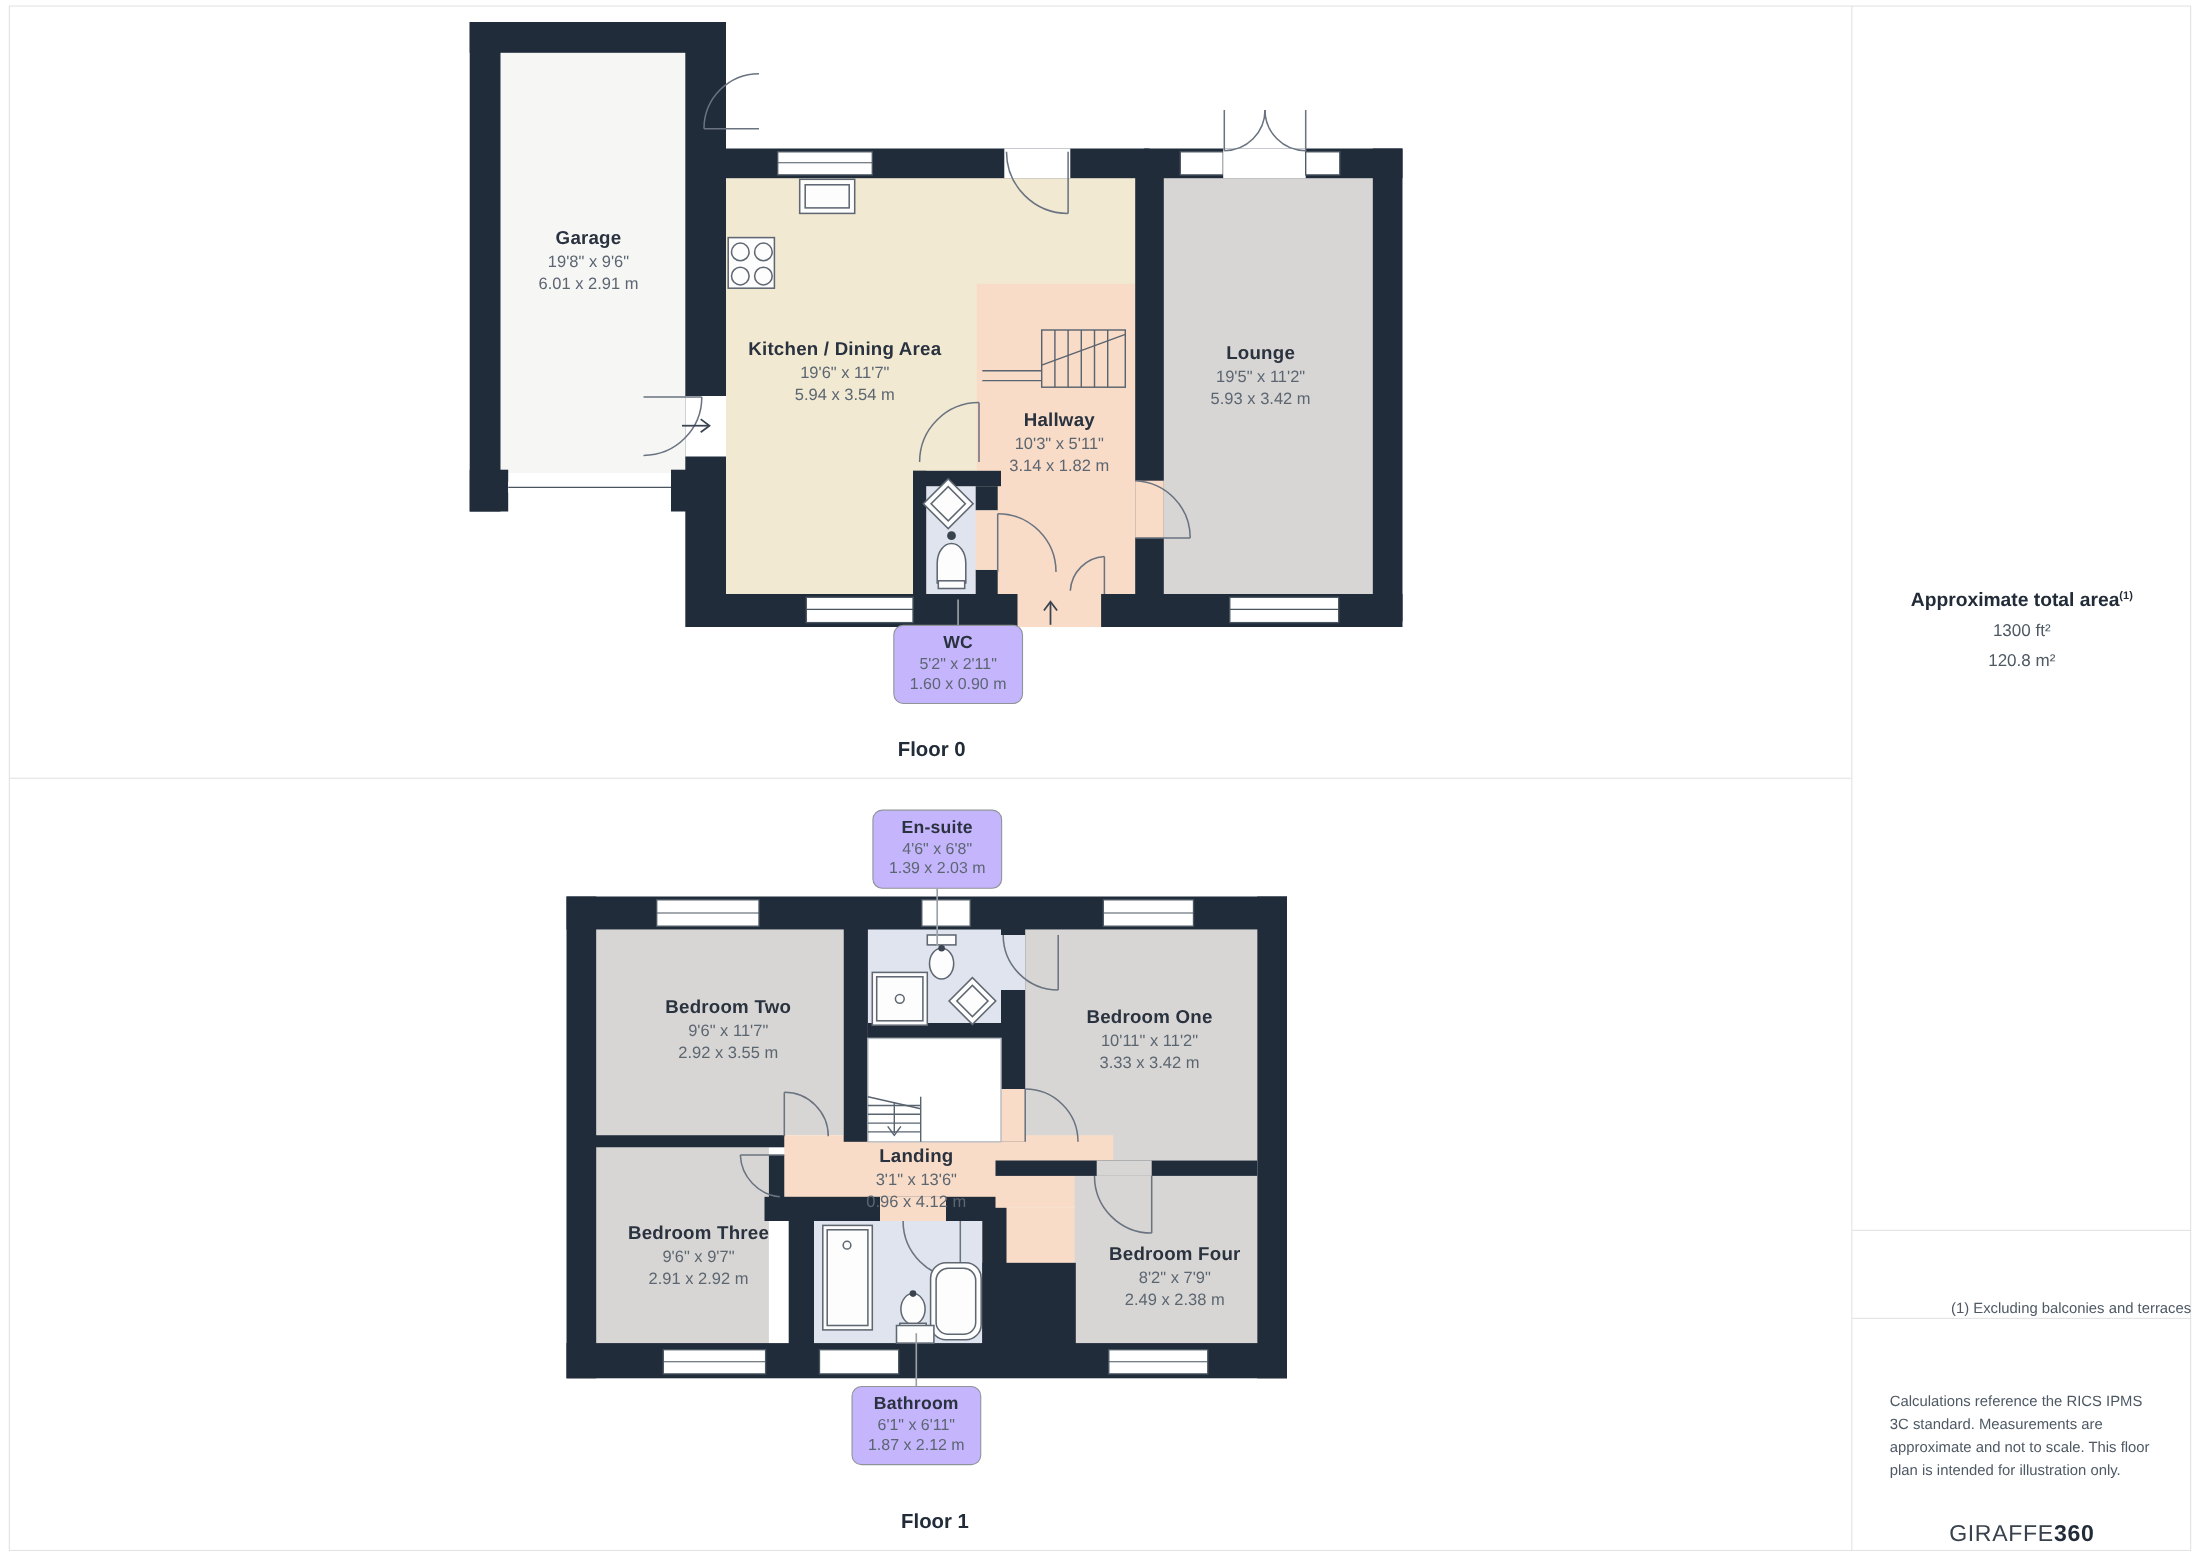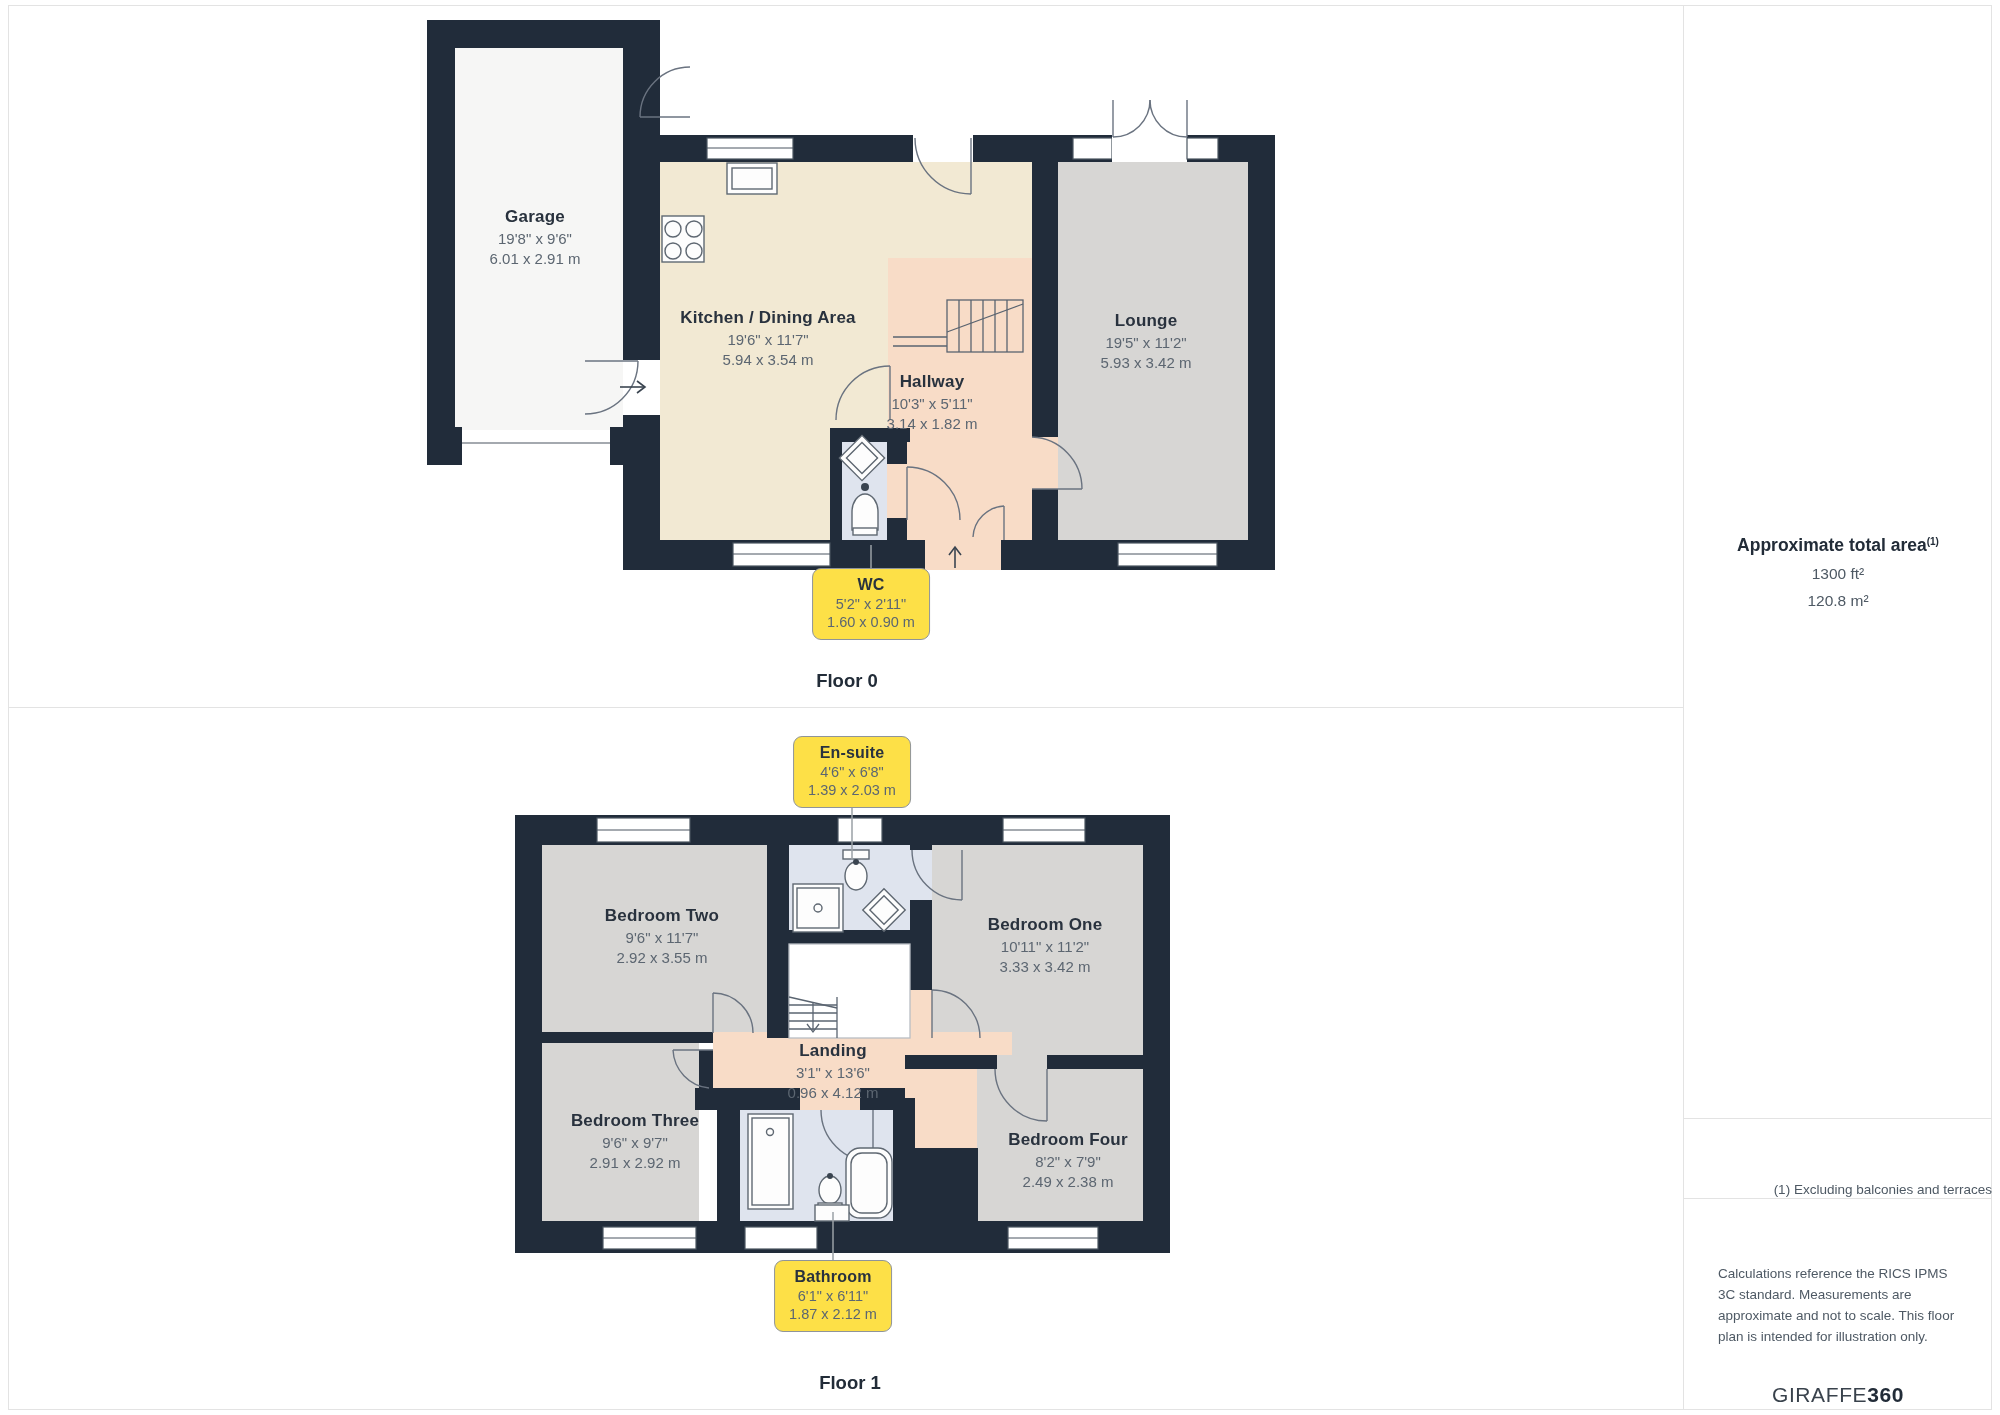--- a/index.html
+++ b/index.html
@@ -7,21 +7,21 @@
   .canvas{position:relative;width:2000px;height:1415px;background:#fff;overflow:hidden;}
   .frame{position:absolute;left:8px;top:5px;width:1984px;height:1405px;border:1px solid #e3e3e3;box-sizing:border-box;}
   .vdiv{position:absolute;left:1683px;top:5px;width:1px;height:1405px;background:#e3e3e3;}
   .hdiv-floors{position:absolute;left:8px;top:707px;width:1675px;height:1px;background:#e3e3e3;}
   .hdiv-r1{position:absolute;left:1684px;top:1118px;width:308px;height:1px;background:#e3e3e3;}
   .hdiv-r2{position:absolute;left:1684px;top:1198px;width:308px;height:1px;background:#e3e3e3;}
   svg.plan{position:absolute;left:0;}
   .room-label{position:absolute;transform:translate(-50%,-50%);text-align:center;white-space:nowrap;pointer-events:none;}
   .room-name{font-size:17px;font-weight:700;color:#29323e;letter-spacing:.2px;}
   .room-dim{font-size:15px;color:#5c6671;margin-top:3px;}
-  .callout{position:absolute;transform:translate(-50%,-50%);background:#fde047;border:1.5px solid #8f9499;border-radius:9px;padding:7px 14px 9px;text-align:center;white-space:nowrap;}
+  .callout{position:absolute;transform:translate(-50%,-50%);background:#c4b5fd;border:1.5px solid #8f9499;border-radius:9px;padding:7px 14px 9px;text-align:center;white-space:nowrap;}
   .callout .room-name{font-size:16px;}
   .callout .room-dim{font-size:14.5px;margin-top:2px;}
   .floor-label{position:absolute;transform:translate(-50%,-50%);font-size:18.5px;font-weight:700;color:#222c38;white-space:nowrap;}
   .side-panel{position:absolute;left:1684px;top:5px;width:308px;height:1405px;margin-top:30px;}
   .total-area{position:absolute;top:500px;left:0;width:100%;text-align:center;}
   .total-area .ta-title{font-size:17.5px;font-weight:700;color:#222c38;}
   .total-area .ta-sup{font-size:10px;font-weight:700;color:#222c38;vertical-align:super;}
   .ta-val{font-size:15.5px;color:#4e5964;margin-top:9px;}
   .footnote{position:absolute;top:1147px;left:0;width:100%;text-align:right;font-size:13.5px;color:#4e5964;}
   .disclaimer{position:absolute;top:1228px;left:34px;width:240px;text-align:left;font-size:13.5px;line-height:21px;color:#4e5964;}
@@ -144,21 +144,21 @@
   <div class="room-label" style="left:535px;top:237px">
     <div class="room-name">Garage</div>
     <div class="room-dim">19'8" x 9'6"</div>
     <div class="room-dim">6.01 x 2.91 m</div>
   </div>
   <div class="room-label" style="left:768px;top:338px">
     <div class="room-name">Kitchen / Dining Area</div>
     <div class="room-dim">19'6" x 11'7"</div>
     <div class="room-dim">5.94 x 3.54 m</div>
   </div>
-  <div class="room-label" style="left:932px;top:402px">
+  <div class="room-label" style="left:963px;top:402px">
     <div class="room-name">Hallway</div>
     <div class="room-dim">10'3" x 5'11"</div>
     <div class="room-dim">3.14 x 1.82 m</div>
   </div>
   <div class="room-label" style="left:1146px;top:341px">
     <div class="room-name">Lounge</div>
     <div class="room-dim">19'5" x 11'2"</div>
     <div class="room-dim">5.93 x 3.42 m</div>
   </div>
   <svg class="plan" style="top:0" width="1683" height="707" viewBox="0 0 1683 707">

